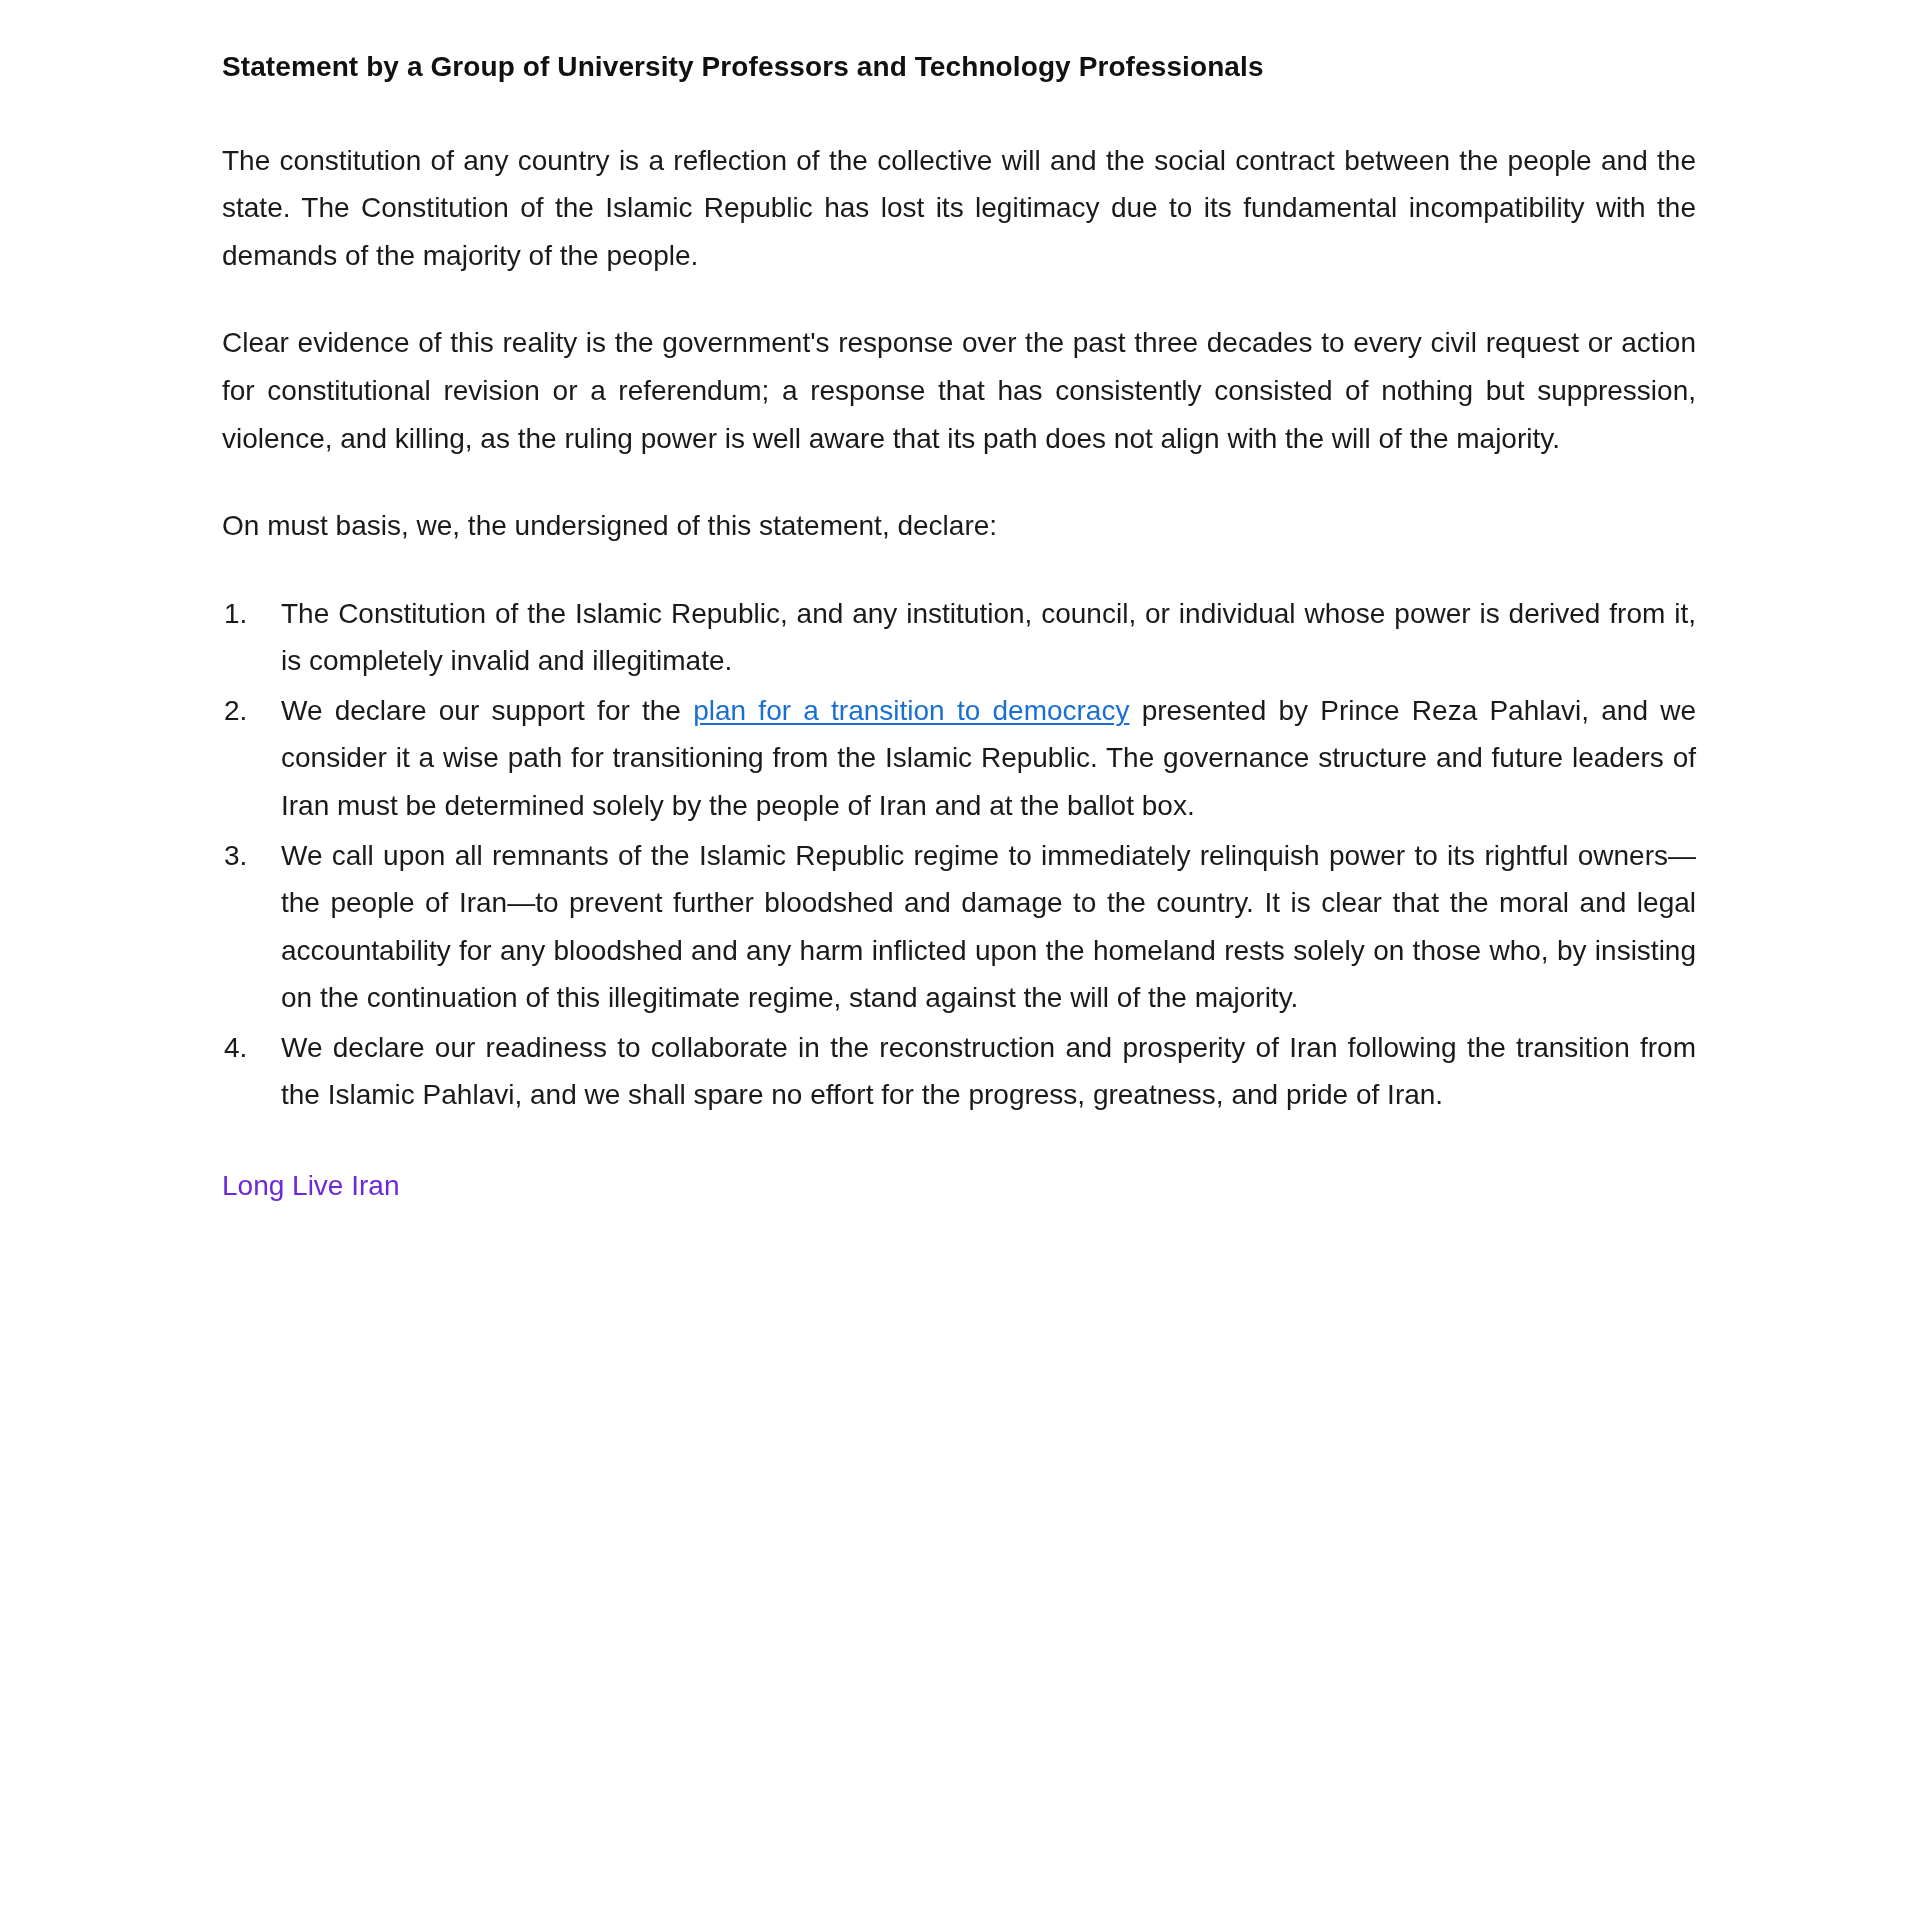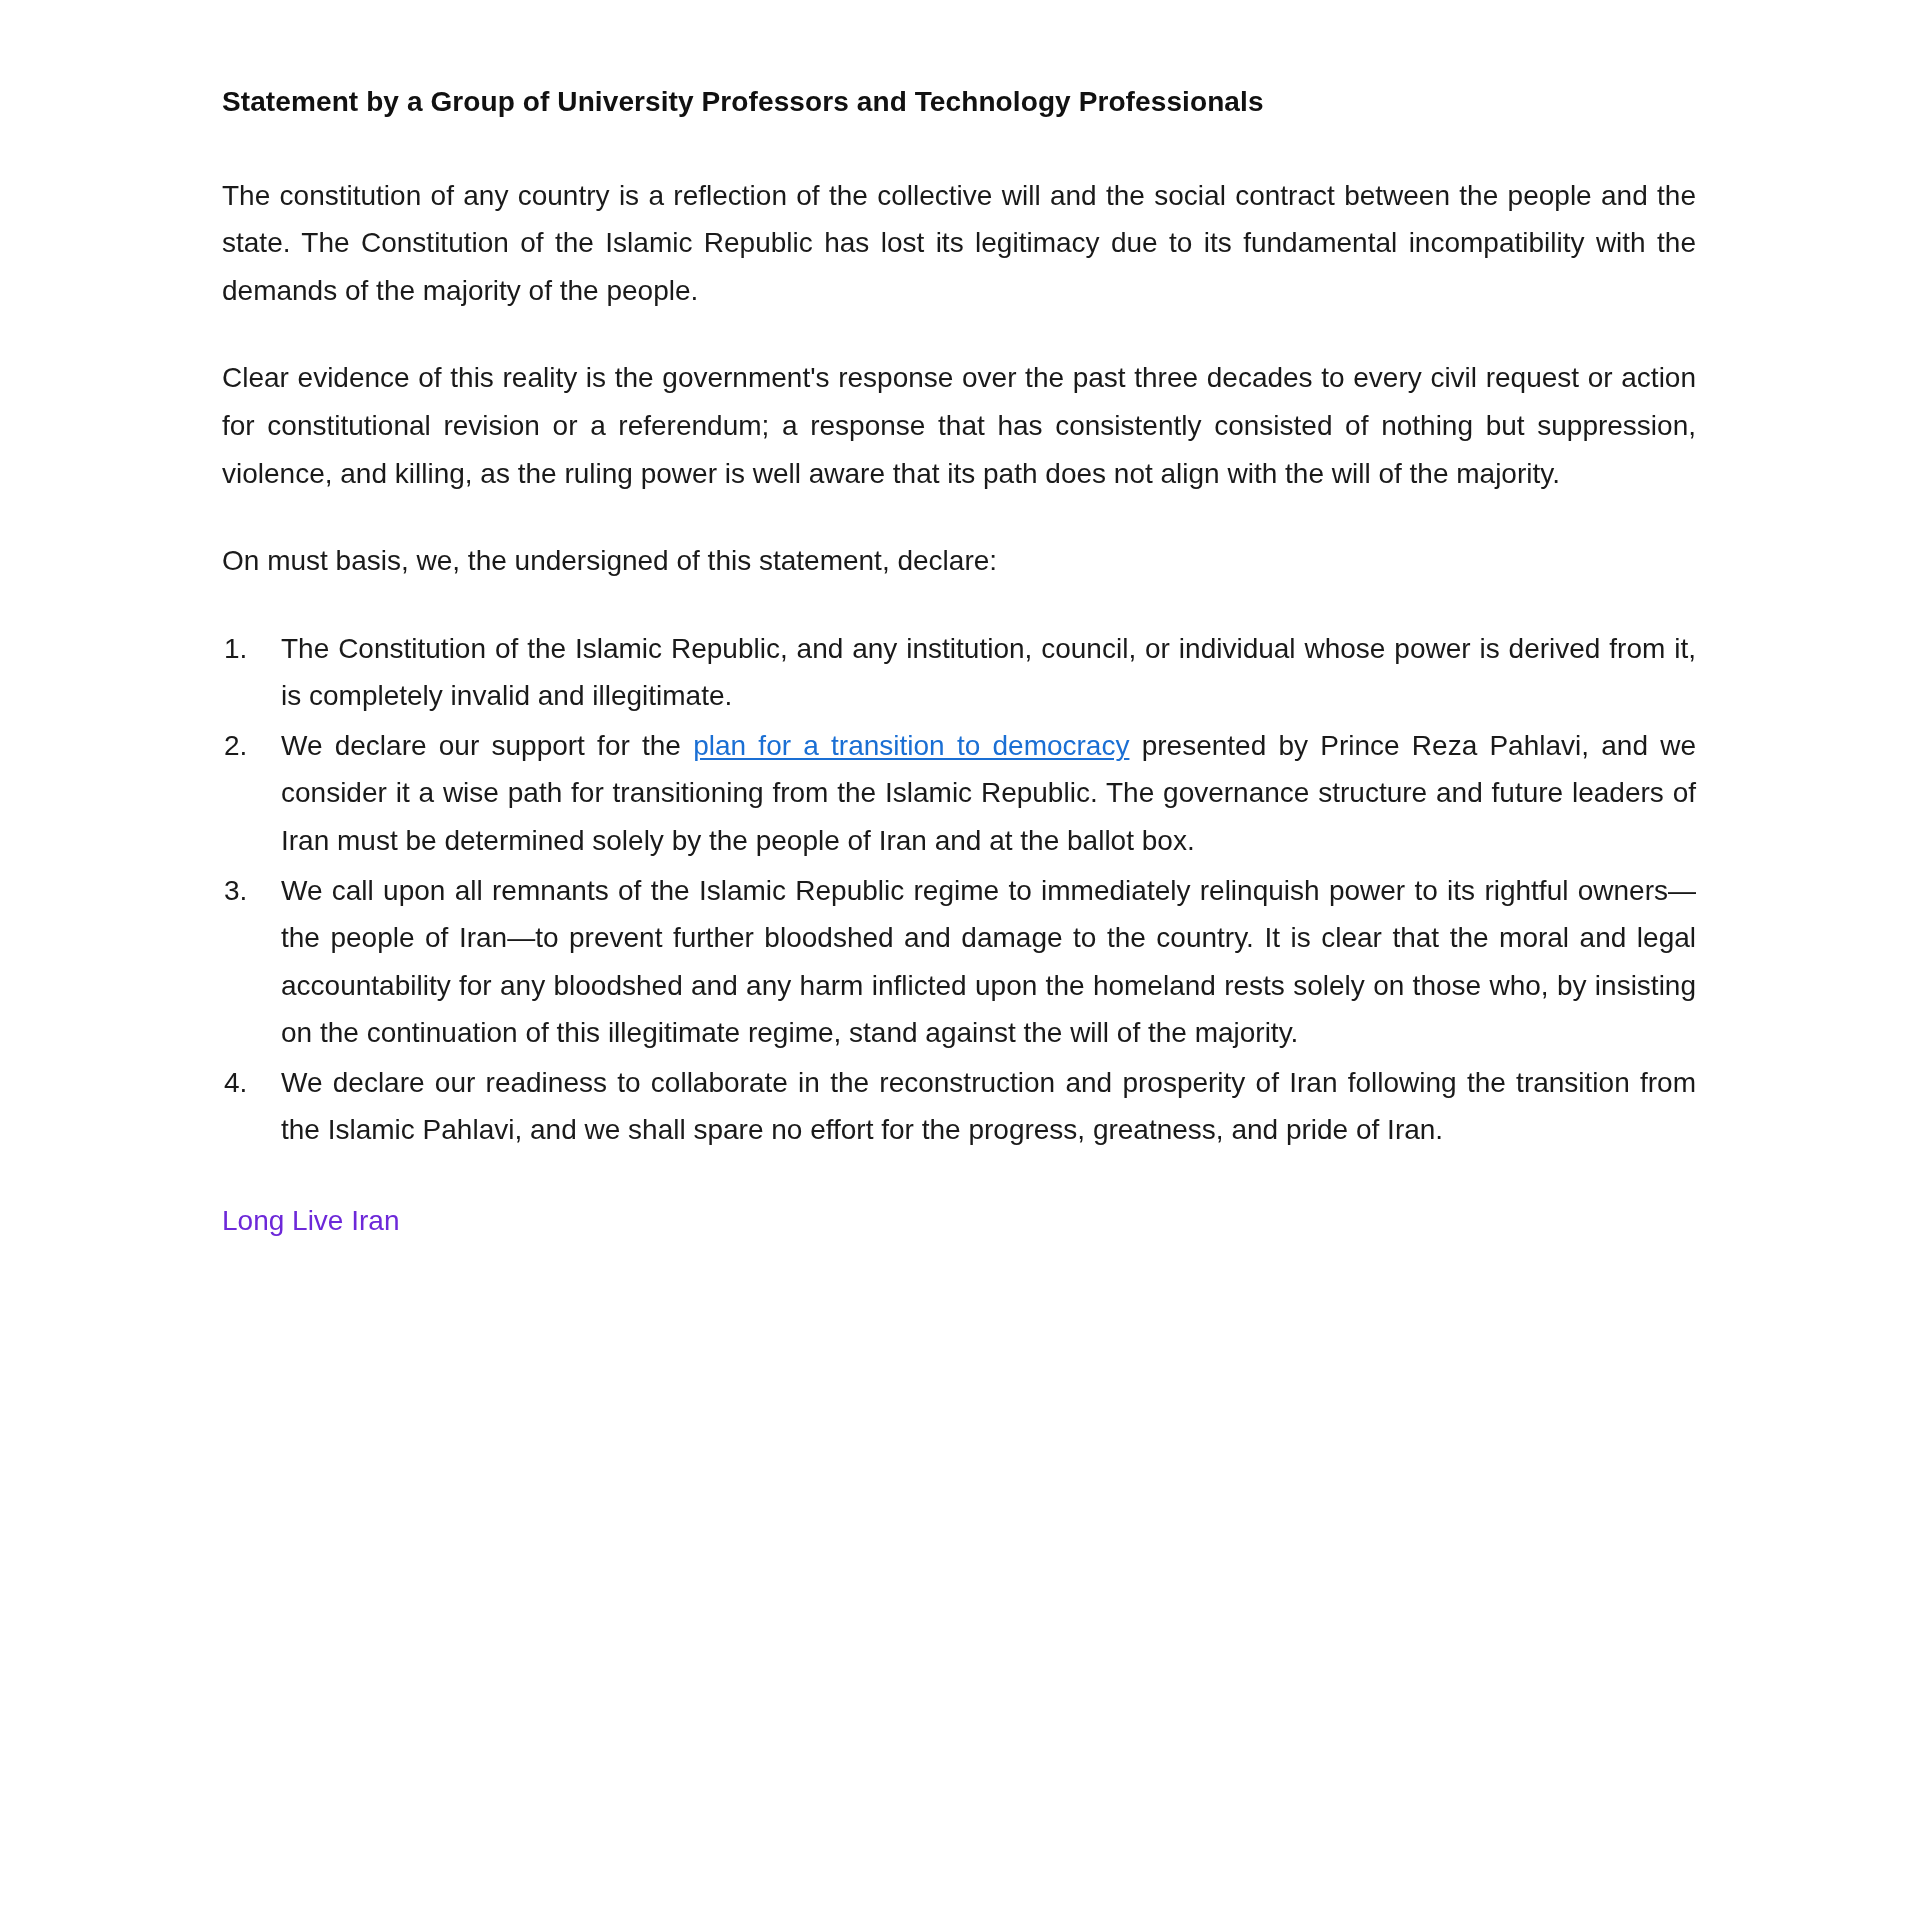--- a/index.html
+++ b/index.html
@@ -13,21 +13,20 @@
     color: #1a1a1a;
     -webkit-font-smoothing: antialiased;
   }
   #page {
     position: relative;
     width: 1914px;
     height: 1564px;
     background: #ffffff;
     overflow: hidden;
     box-sizing: border-box;
-    margin-top: 35px;
   }
   #doc {
     position: absolute;
     left: 222px;
     top: 0;
     width: 1474px;
     padding-top: 47px;
     box-sizing: border-box;
   }
   .doc-title {

